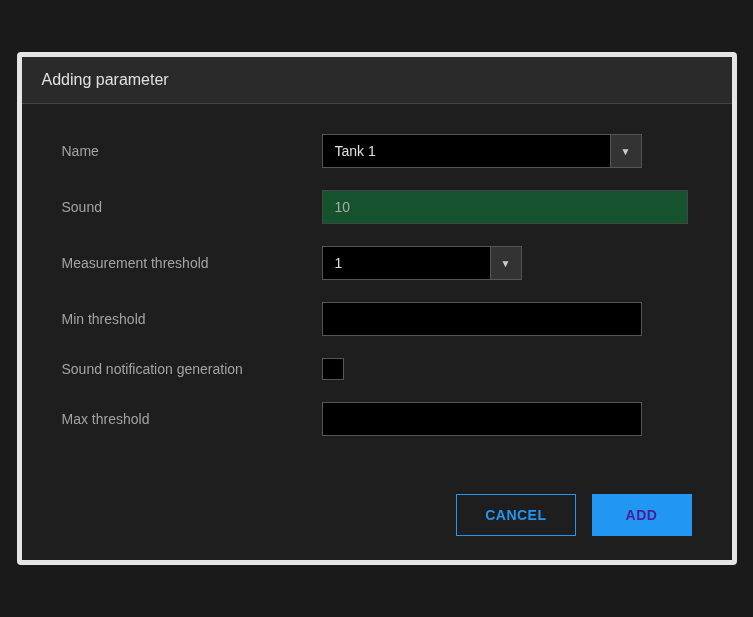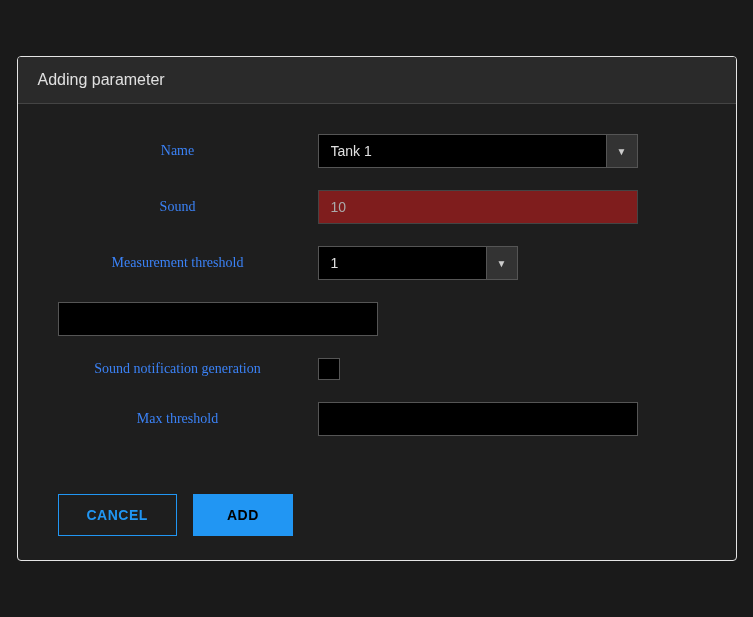--- a/index.html
+++ b/index.html
@@ -14,21 +14,21 @@
       align-items: center;
       justify-content: center;
       width: 753px;
       height: 617px;
       font-family: Arial, sans-serif;
     }
 
     .dialog {
       width: 720px;
       background: #1e1e1e;
-      border: 1px solid #e5e5e5;
+      border: 5px solid #e5e5e5;
       border-radius: 4px;
       overflow: hidden;
     }
 
     .dialog-title-bar {
       background: #2a2a2a;
       border-bottom: 1px solid #444;
       padding: 14px 20px;
     }
 
@@ -42,26 +42,25 @@
       padding: 30px 40px 20px 40px;
     }
 
     .form-row {
       display: flex;
       align-items: center;
       margin-bottom: 22px;
     }
 
     .form-label {
-      color: #3b82f6;
-      font-size: 14px;
-      text-align: center;
+      color: #a3a3a3;
+      font-size: 14px;
+      text-align: left;
       flex: 0 0 260px;
       padding-right: 20px;
-      font-family: Liberation Serif, serif;
     }
 
     .form-control {
       flex: 1;
     }
 
     .dropdown-wrapper {
       position: relative;
       display: inline-flex;
       align-items: center;
@@ -112,47 +111,48 @@
       background: #000;
       border: 1px solid #555;
       color: #e0e0e0;
       padding: 8px 12px;
       font-size: 14px;
       outline: none;
       width: 320px;
     }
 
     .text-input-readonly {
-      background: #7f1d1d;
+      background: #14532d;
       border: 1px solid #444;
       color: #aaa;
       padding: 8px 12px;
       font-size: 14px;
       outline: none;
-      width: 320px;
+      width: 366px;
     }
 
     .checkbox-wrapper {
       display: flex;
       align-items: center;
     }
 
     .checkbox-custom {
       width: 22px;
       height: 22px;
       background: #000;
       border: 1px solid #555;
       cursor: pointer;
       display: flex;
       align-items: center;
       justify-content: center;
     }
 
     .dialog-footer {
       display: flex;
+      justify-content: flex-end;
       padding: 16px 40px 24px 40px;
       gap: 16px;
     }
 
     .btn {
       padding: 12px 28px;
       font-size: 14px;
       font-weight: bold;
       border: none;
       cursor: pointer;
@@ -161,21 +161,21 @@
     }
 
     .btn-cancel {
       background: transparent;
       border: 1px solid #2196f3;
       color: #2196f3;
     }
 
     .btn-add {
       background: #2196f3;
-      color: #000000;
+      color: #4c1d95;
     }
   </style>
 </head>
 <body>
 
 <div class="dialog">
 
   <div class="dialog-title-bar">
     <span class="dialog-title">Adding parameter</span>
   </div>
@@ -211,20 +211,21 @@
             <option value="1">1</option>
             <option value="2">2</option>
             <option value="3">3</option>
           </select>
           <div class="dropdown-arrow">▼</div>
         </div>
       </div>
     </div>
 
     <div class="form-row">
+      <label class="form-label">Min threshold</label>
       <div class="form-control">
         <input type="text" class="text-input" value="" style="">
       </div>
     </div>
 
     <div class="form-row">
       <label class="form-label">Sound notification generation</label>
       <div class="form-control">
         <div class="checkbox-wrapper">
           <div class="checkbox-custom"></div>

